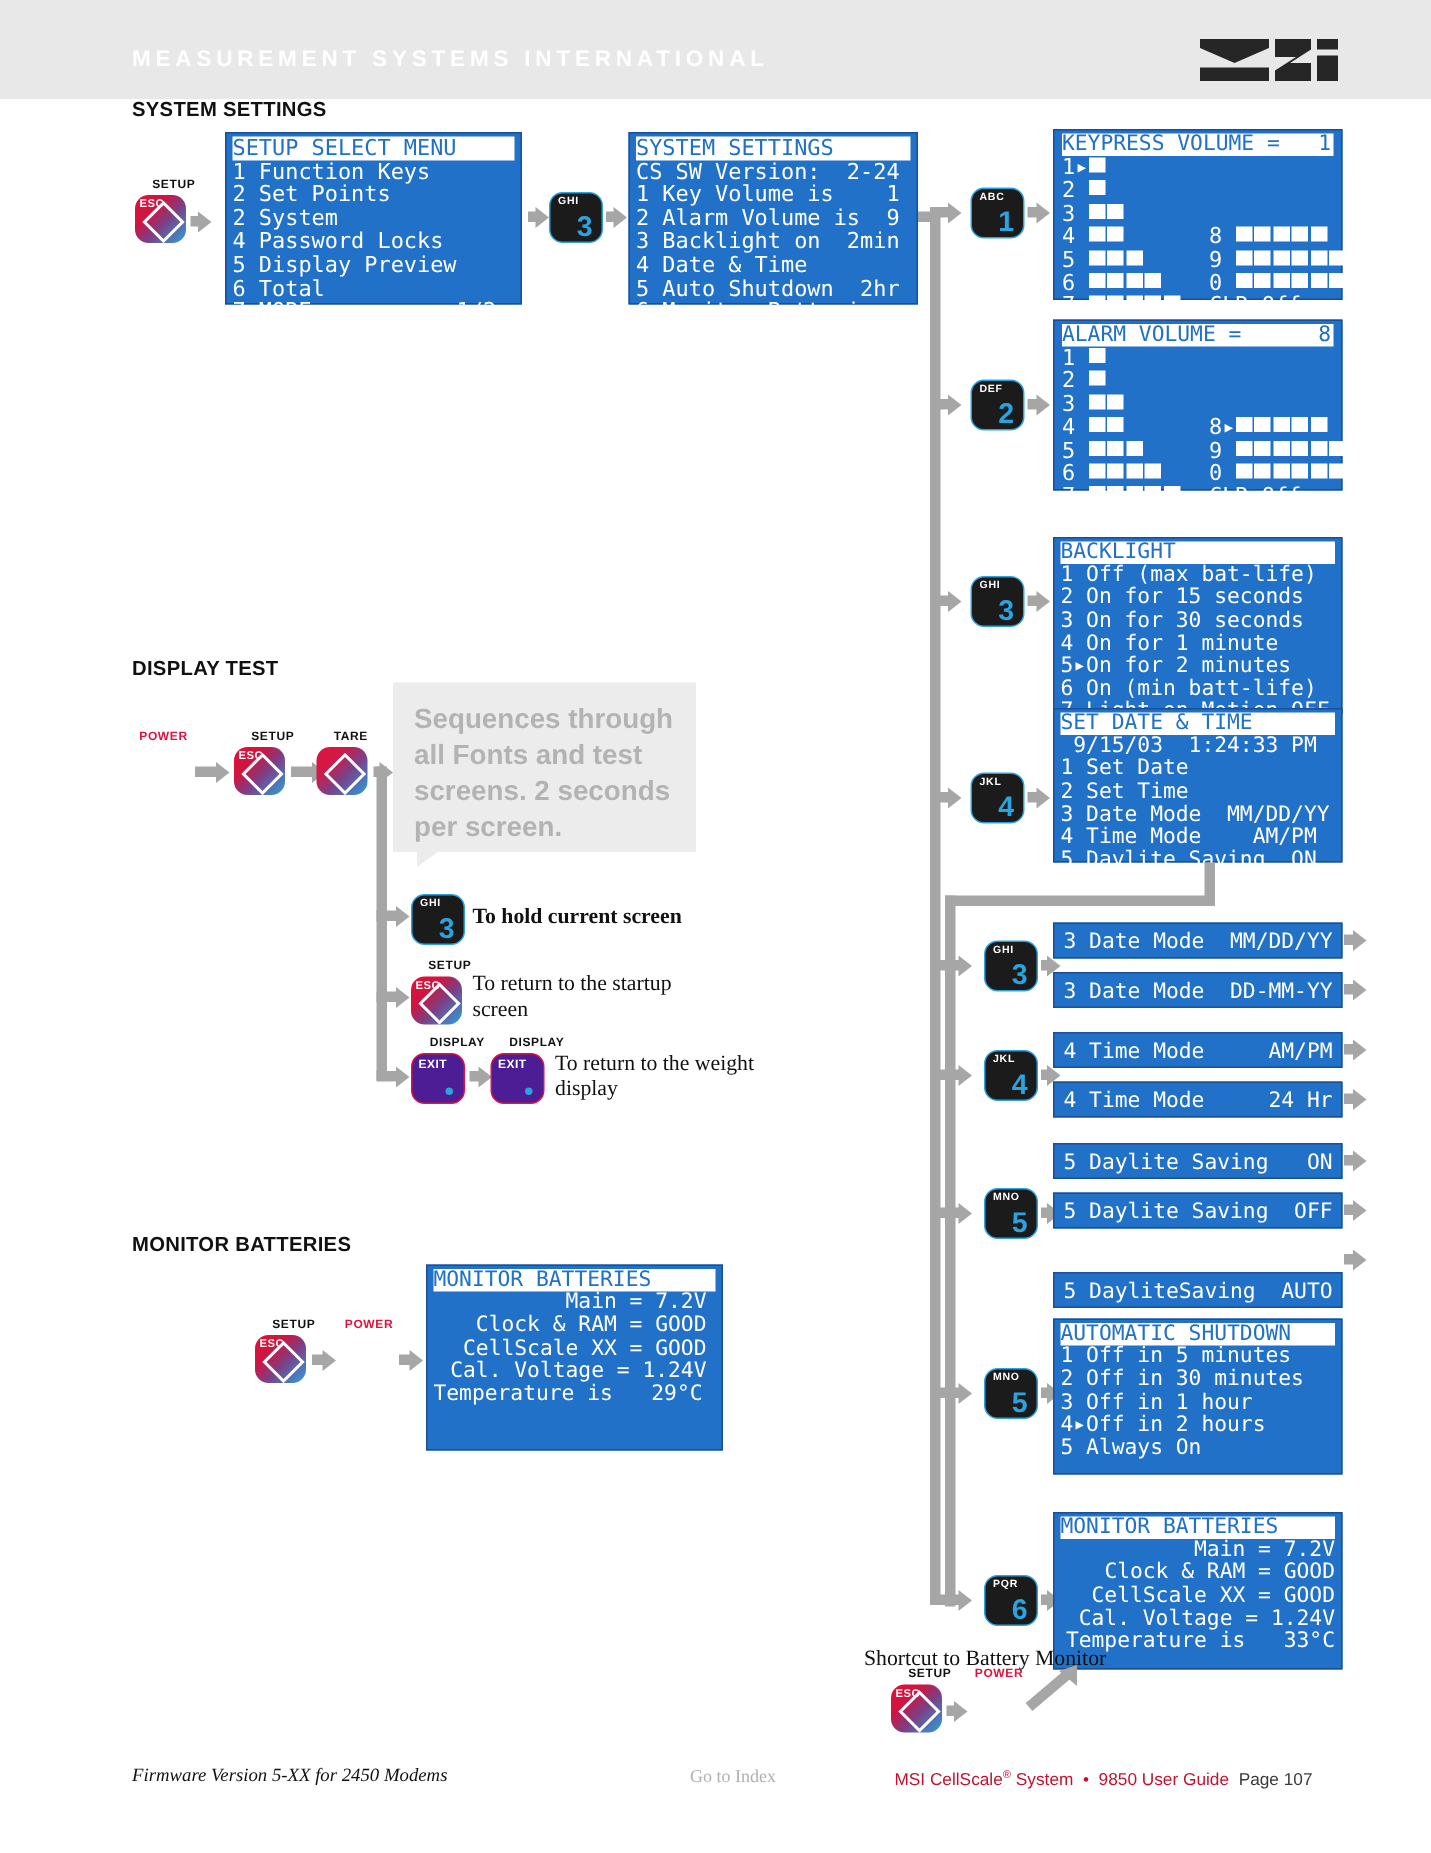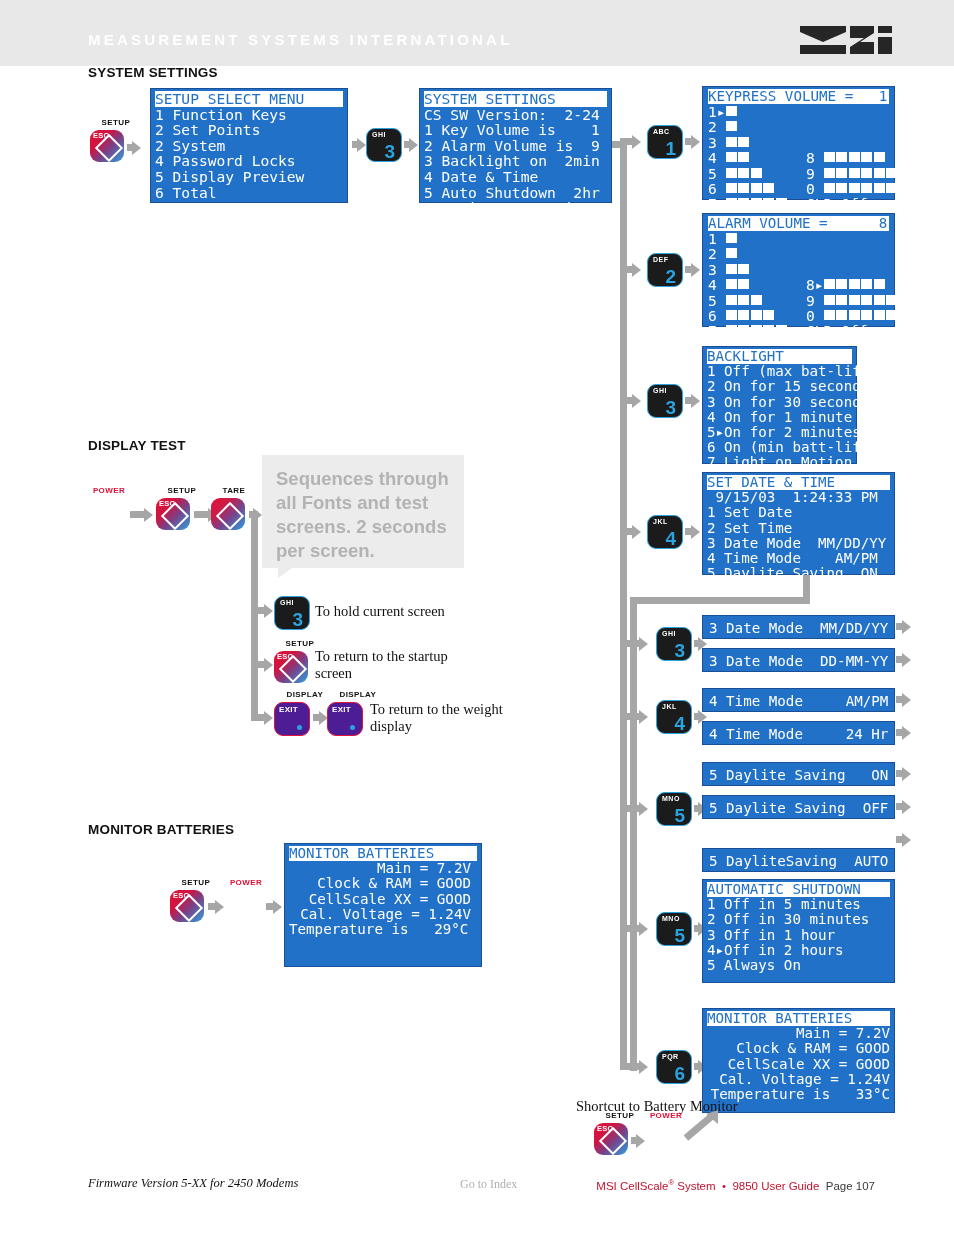--- a/index.html
+++ b/index.html
@@ -226,21 +226,21 @@
 </div>
 
 <div class="key" style="left:647px;top:384px;">
   <div class="kbody k-num sq">
     <div class="num-lbl">GHI</div>
     <div class="num-big">3</div>
   </div>
 </div>
 <div class="arrow" style="left:685px;top:397px;width:8px;"></div>
 
-<div class="abs lcd f14" id="scr-backlight" style="left:702px;top:346px;width:155px;height:118px;">
+<div class="abs lcd f14" id="scr-backlight" style="left:702px;top:358px;width:193px;height:118px;">
   <span class="ttl">BACKLIGHT</span>
   <span class="ln">1 Off (max bat-life)</span>
   <span class="ln">2 On for 15 seconds</span>
   <span class="ln">3 On for 30 seconds</span>
   <span class="ln">4 On for 1 minute</span>
   <span class="ln">5▸On for 2 minutes</span>
   <span class="ln">6 On (min batt-life)</span>
   <span class="ln">7 Light on Motion OFF</span>
 </div>
 
@@ -416,21 +416,21 @@
 
 <div class="vline" style="left:251px;top:511px;height:209px;"></div>
 
 <div class="arrow" style="left:251px;top:607px;width:15px;"></div>
 <div class="key" style="left:274px;top:596px;">
   <div class="kbody k-num sq">
     <div class="num-lbl">GHI</div>
     <div class="num-big">3</div>
   </div>
 </div>
-<div class="abs serif" style="left:315px;top:603px;white-space:nowrap;">To hold current screen</div>
+<div class="abs serif" style="left:315px;top:603px;white-space:nowrap;font-weight:bold;">To hold current screen</div>
 
 <div class="arrow" style="left:251px;top:661px;width:15px;"></div>
 <div class="key" style="left:274px;top:651px;">
   <div class="kcap blk">SETUP</div>
   <div class="kbody k-setup">
     <div class="esc-lbl">ESC</div>
     <div class="diamond"></div>
   </div>
 </div>
 <div class="abs serif" style="left:315px;top:648px;width:150px;">To return to the startup screen</div>

